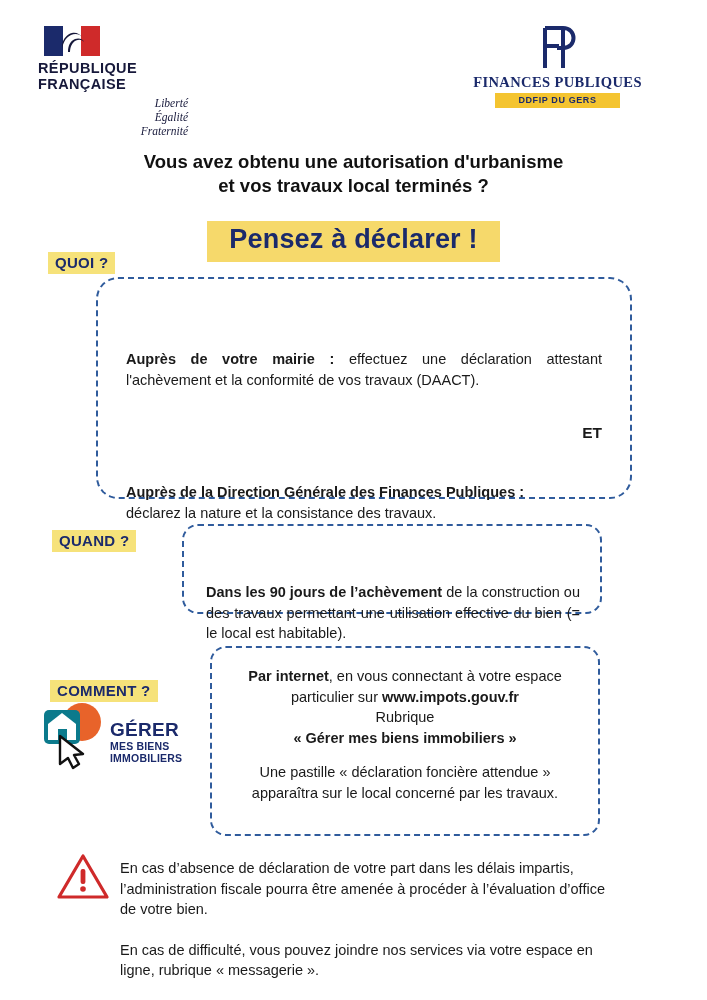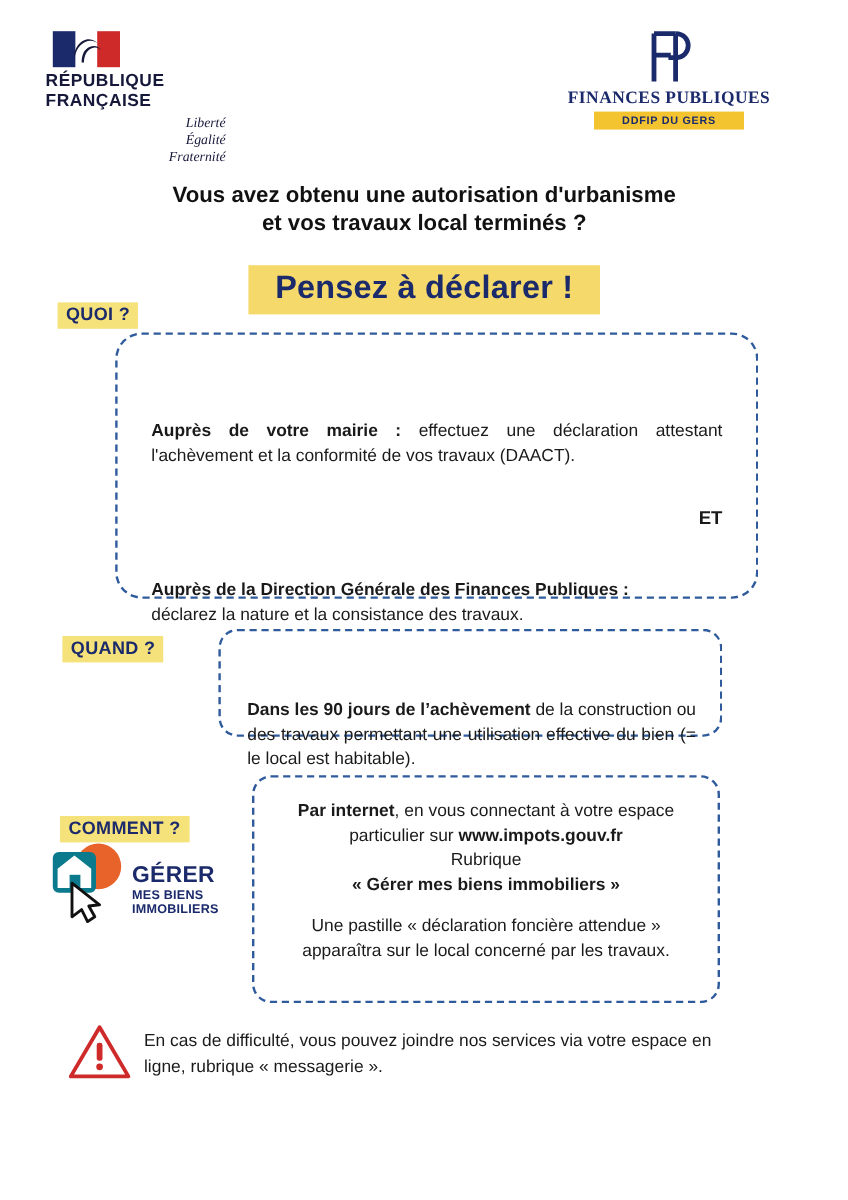--- a/index.html
+++ b/index.html
@@ -341,14 +341,15 @@
 
 <div class="warn-icon">
   <svg width="54" height="48" viewBox="0 0 54 48">
     <path d="M27 4 L51 45 L3 45 Z" fill="#ffffff" stroke="#cf2a2a" stroke-width="3.2" stroke-linejoin="round"></path>
     <rect x="24.6" y="17" width="4.8" height="15" rx="2" fill="#cf2a2a"></rect>
     <circle cx="27" cy="37" r="2.8" fill="#cf2a2a"></circle>
   </svg>
 </div>
 
 <div class="warn-text">
+  <p>En cas d’absence de déclaration de votre part dans les délais impartis, l’administration fiscale pourra être amenée à procéder à l’évaluation d’office de votre bien.</p>
   <p>En cas de difficulté, vous pouvez joindre nos services via votre espace en ligne, rubrique « messagerie ».</p>
 </div>
 
 </body></html>

